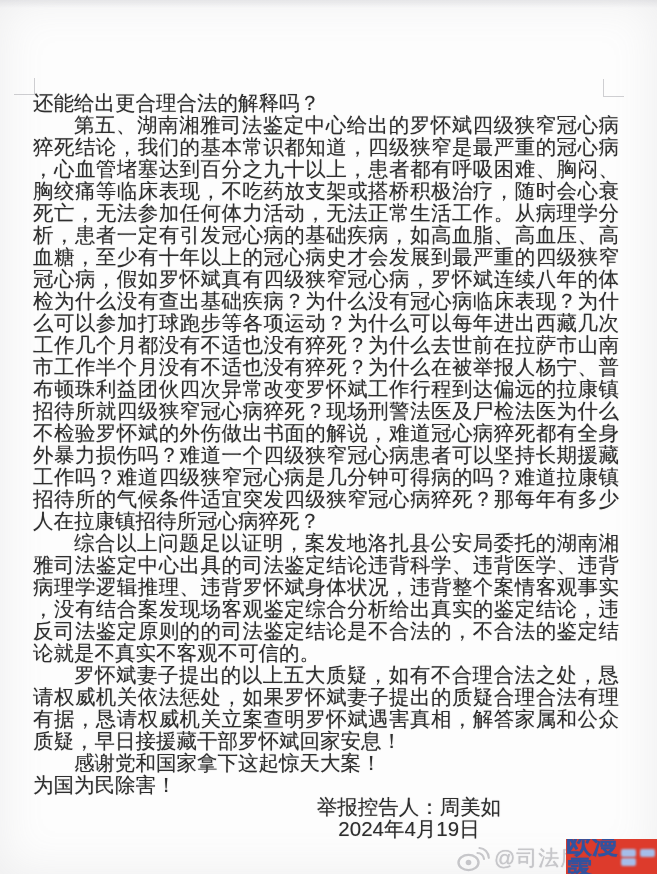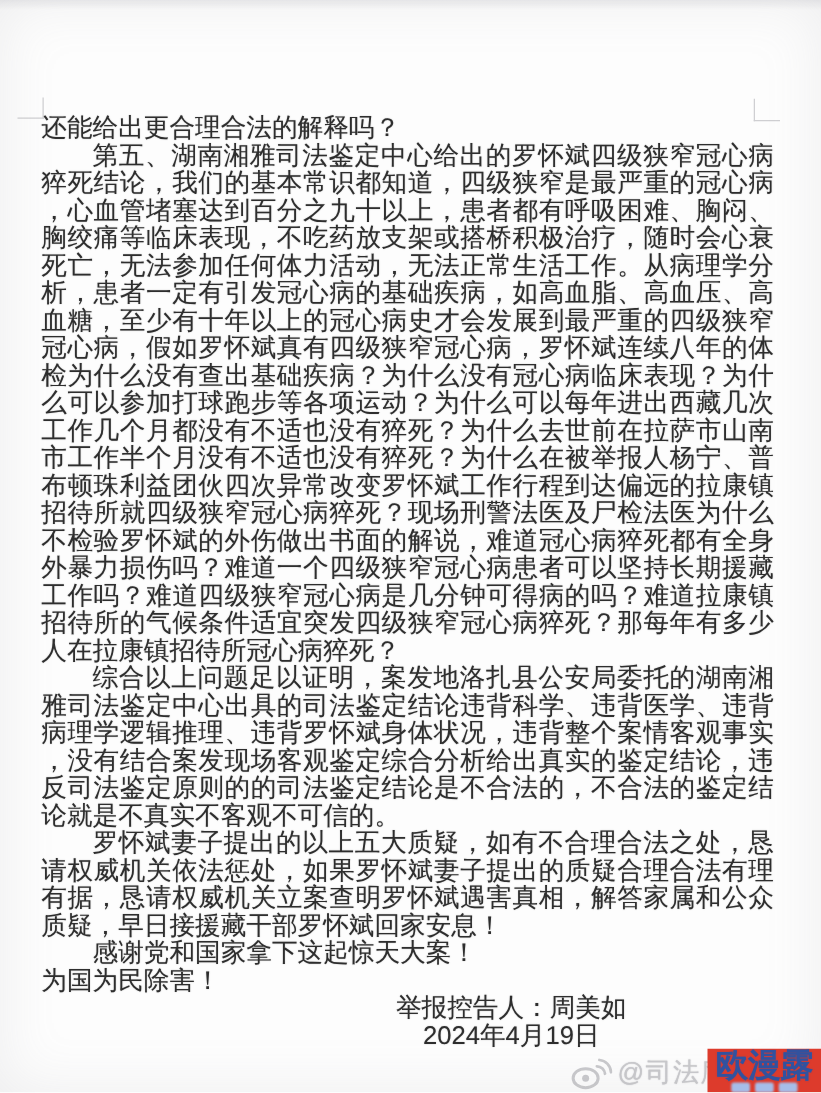--- a/index.html
+++ b/index.html
@@ -42,21 +42,21 @@
   .watermark{
     position:absolute;left:456px;top:843px;height:30px;
     color:#c9c9cc;font-size:21px;letter-spacing:1px;
     display:flex;align-items:center;gap:4px;
     text-shadow:0 0 1px rgba(180,180,185,.8);
     white-space:nowrap;
   }
   .badge{
     position:absolute;left:566px;top:839px;width:91px;height:35px;
     background:#dd3b2c;overflow:hidden;z-index:2;
-    display:flex;flex-direction:column;align-items:center;
+    display:flex;flex-direction:row;align-items:center;
   }
   .badge-text{
     color:#31529f;font-weight:bold;font-size:26px;line-height:26px;
     letter-spacing:0;margin-top:0;
     text-shadow:0 0 1px rgba(49,82,159,.6);
   }
   .badge-sub{margin-top:1px;line-height:8px;}
   .badge-sub i{
     display:inline-block;width:15px;height:8px;background:#a6bde9;
     border-radius:2px;margin:0 2px;filter:blur(1px);

